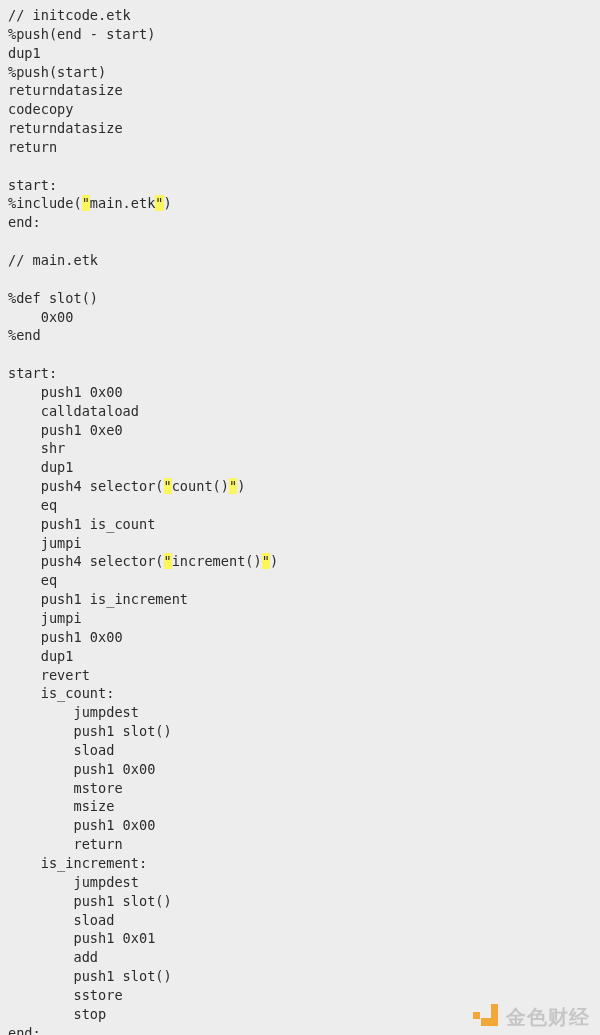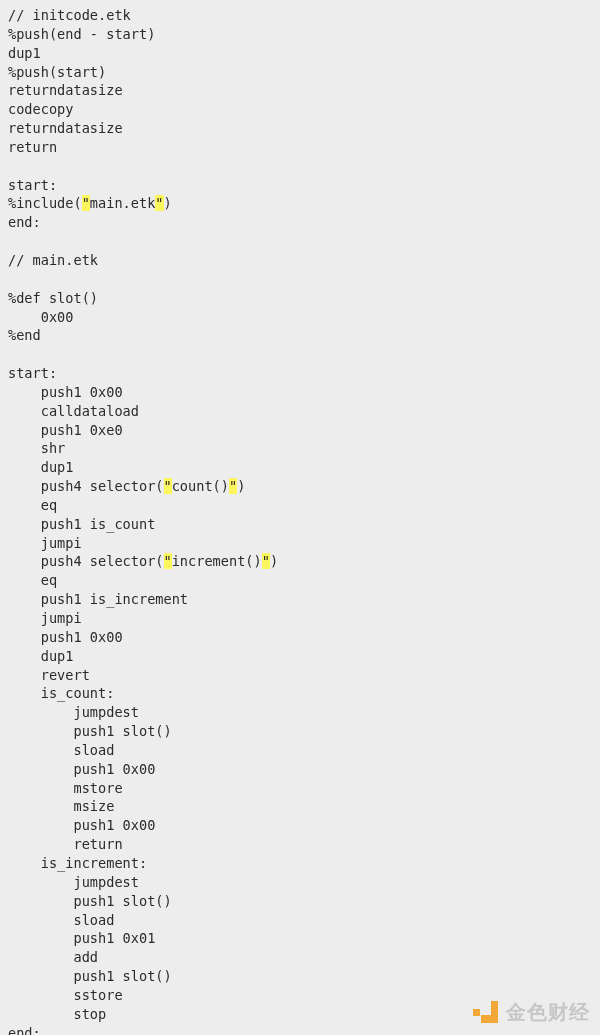--- a/index.html
+++ b/index.html
@@ -44,21 +44,21 @@
     color: #2b2b2b;
   }
 
   
   #watermark {
     position: absolute;
     right: 10px;
     bottom: 8px;
     height: 30px;
     display: flex;
-    align-items: center;
+    align-items: flex-end;
     gap: 7px;
     opacity: 0.92;
     user-select: none;
   }
   #watermark-logo {
     position: relative;
     width: 26px;
     height: 24px;
     flex: 0 0 auto;
   }

